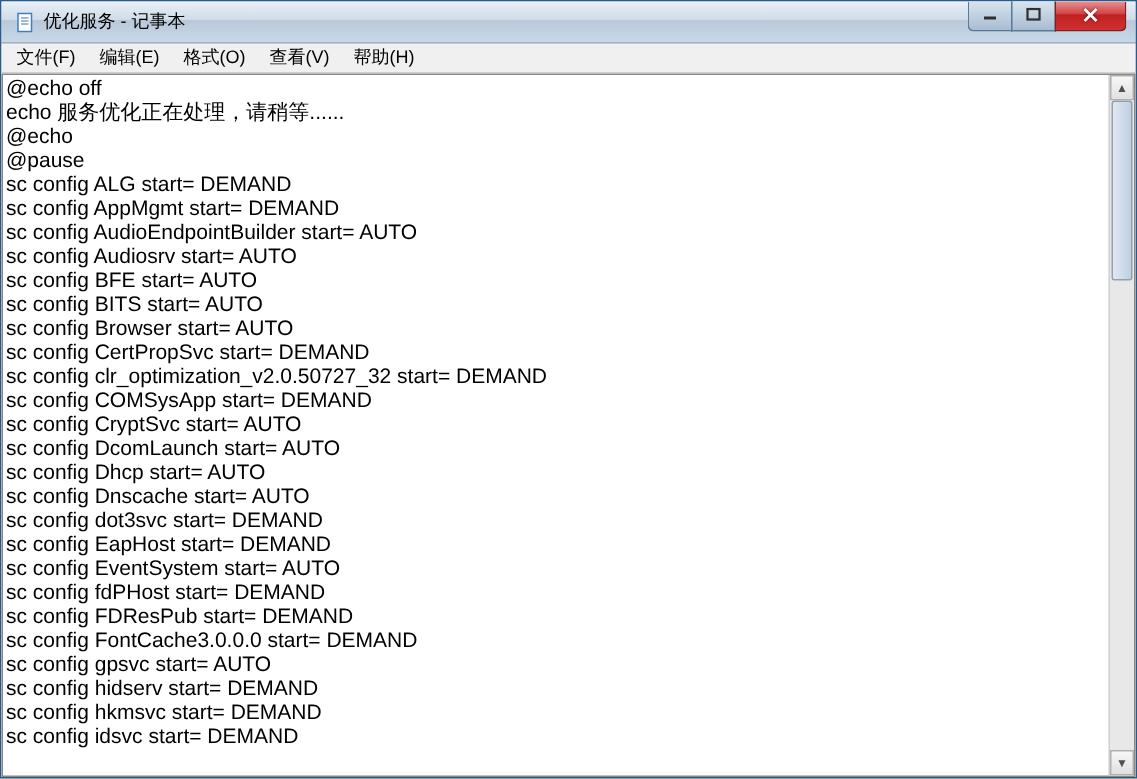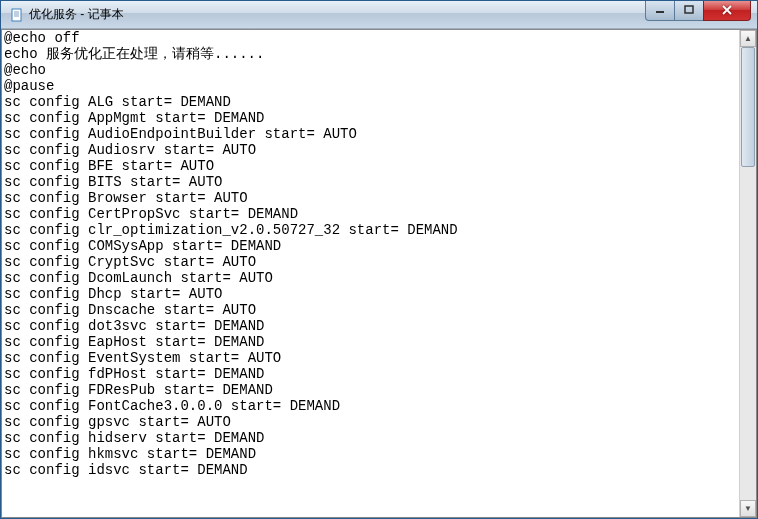--- a/index.html
+++ b/index.html
@@ -90,21 +90,21 @@
     .content-area {
       flex: 1;
       background: #fff;
       border: 1px solid #888;
       margin: 0;
       display: flex;
       overflow: hidden;
     }
     .text-content {
       flex: 1;
-      font-family: Liberation Mono, monospace;
+      font-family: Liberation Sans, sans-serif;
       font-size: 14px;
       line-height: 16px;
       white-space: pre;
       padding: 0 2px;
       overflow: hidden;
       color: #000;
     }
     .scrollbar {
       width: 17px;
       background: #f0f0f0;
@@ -167,20 +167,27 @@
       </div>
       <div class="win-btn close">
         <svg width="12" height="10">
           <line x1="2" y1="1" x2="10" y2="9" stroke="#fff" stroke-width="1.8"></line>
           <line x1="10" y1="1" x2="2" y2="9" stroke="#fff" stroke-width="1.8"></line>
         </svg>
       </div>
     </div>
   </div>
 
+  <div class="menubar">
+    <div class="menu-item">文件(F)</div>
+    <div class="menu-item">编辑(E)</div>
+    <div class="menu-item">格式(O)</div>
+    <div class="menu-item">查看(V)</div>
+    <div class="menu-item">帮助(H)</div>
+  </div>
 
   <div class="content-area">
     <div class="text-content" id="editor"><span class="line">@echo off</span><span class="indent">echo 服务优化正在处理，请稍等......</span><span class="indent">@echo</span><span class="indent">@pause</span><span class="indent">sc config ALG start= DEMAND</span><span class="indent">sc config AppMgmt start= DEMAND</span><span class="indent">sc config AudioEndpointBuilder start= AUTO</span><span class="indent">sc config Audiosrv start= AUTO</span><span class="indent">sc config BFE start= AUTO</span><span class="indent">sc config BITS start= AUTO</span><span class="indent">sc config Browser start= AUTO</span><span class="indent">sc config CertPropSvc start= DEMAND</span><span class="indent">sc config clr_optimization_v2.0.50727_32 start= DEMAND</span><span class="indent">sc config COMSysApp start= DEMAND</span><span class="indent">sc config CryptSvc start= AUTO</span><span class="indent">sc config DcomLaunch start= AUTO</span><span class="indent">sc config Dhcp start= AUTO</span><span class="indent">sc config Dnscache start= AUTO</span><span class="indent">sc config dot3svc start= DEMAND</span><span class="indent">sc config EapHost start= DEMAND</span><span class="indent">sc config EventSystem start= AUTO</span><span class="indent">sc config fdPHost start= DEMAND</span><span class="indent">sc config FDResPub start= DEMAND</span><span class="indent">sc config FontCache3.0.0.0 start= DEMAND</span><span class="indent">sc config gpsvc start= AUTO</span><span class="indent">sc config hidserv start= DEMAND</span><span class="indent">sc config hkmsvc start= DEMAND</span><span class="indent">sc config idsvc start= DEMAND</span></div>
     <div class="scrollbar">
       <div class="scroll-btn">
         <span>▲</span>
       </div>
       <div class="scroll-track">
         <div class="scroll-thumb"></div>
       </div>

